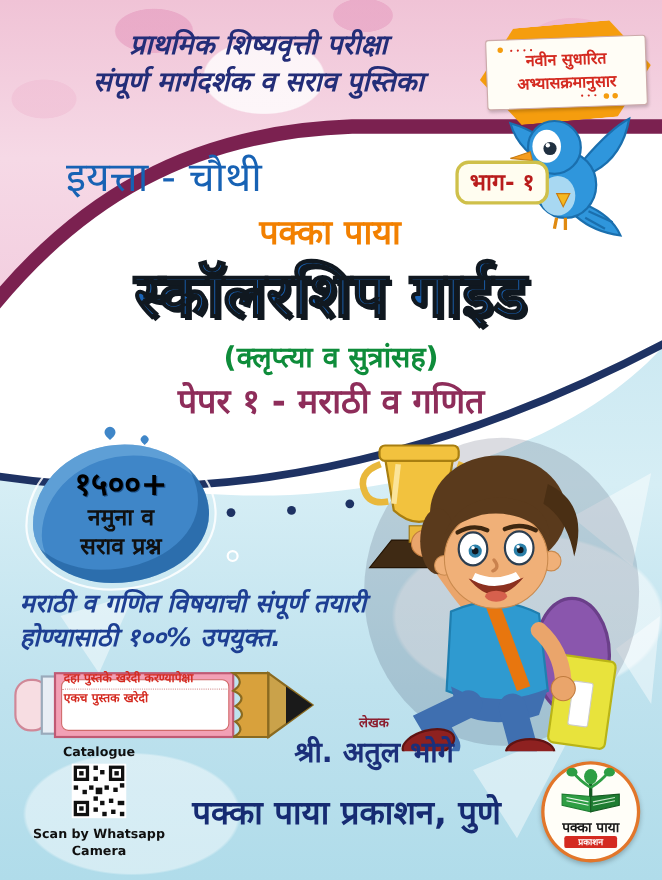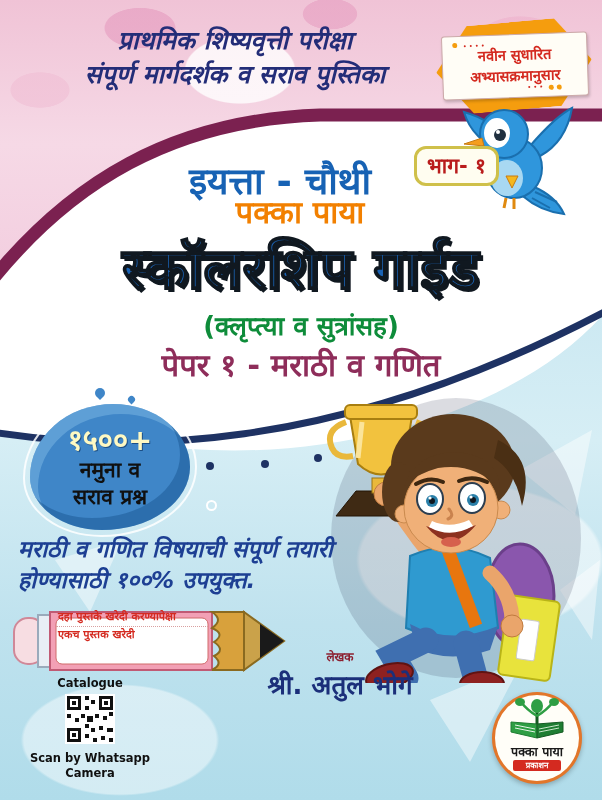--- a/index.html
+++ b/index.html
@@ -25,36 +25,36 @@
   .hex{position:absolute;inset:0;background:#f59d0e;transform:rotate(-5deg);
     clip-path:polygon(22% 0,78% 0,100% 50%,78% 100%,22% 100%,0 50%);}
   .hexbox{position:absolute;left:6px;top:12px;width:144px;height:62px;background:#fffdf6;
     border:1px solid #caa;border-radius:3px;transform:rotate(-2deg);
     display:flex;flex-direction:column;align-items:center;justify-content:center;
     color:#d42a20;font-weight:bold;font-size:14.5px;line-height:21px;box-shadow:1px 2px 3px rgba(0,0,0,.2);}
   .dotrow{position:absolute;width:5px;height:5px;border-radius:50%;background:#f59d0e;}
   .dotrow.tl{left:10px;top:6px;box-shadow:10px 1px 0 -1.5px #d42a20,16px 1px 0 -1.5px #d42a20,22px 1px 0 -1.5px #d42a20,28px 1px 0 -1.5px #d42a20;}
   .dotrow.br{right:34px;bottom:6px;box-shadow:-10px -1px 0 -1.5px #d42a20,-16px -1px 0 -1.5px #d42a20,-22px -1px 0 -1.5px #d42a20,8px 0 0 0 #f59d0e;}
   
-  .grade{left:60px;top:138px;width:440px;text-align:center;color:#1762b4;font-weight:bold;font-size:37px;line-height:48px;margin-top:20px;}
+  .grade{left:60px;top:138px;width:440px;color:#1762b4;font-weight:normal;font-size:37px;line-height:48px;}
   .partbadge{left:414px;top:146px;background:#fffdf0;border:3px solid #cfc04a;border-radius:12px;
     padding:2px 10px 4px;color:#b91c1c;font-weight:bold;font-size:21px;}
   .brand{left:60px;top:192px;width:480px;text-align:center;color:#f28000;font-weight:bold;font-size:31px;line-height:40px;}
   .maintitle{left:0;top:232px;width:602px;text-align:center;color:#1a63b5;font-weight:bold;font-size:56px;line-height:74px;
     -webkit-text-stroke:2px #101820;text-shadow:3px 3px 0 #101820;letter-spacing:1px;}
   .subtitle{left:0;top:308px;width:602px;text-align:center;color:#0e8c3a;font-weight:bold;font-size:26px;line-height:36px;}
   .paperline{left:0;top:344px;width:602px;text-align:center;color:#8e2d5a;font-weight:bold;font-size:31px;line-height:42px;}
   
   .blob{left:30px;top:404px;width:160px;height:126px;background:#3f86c8;
     border-radius:52% 48% 55% 45% / 58% 50% 50% 42%;
     box-shadow:inset -10px -12px 0 rgba(23,82,140,.45), inset 8px 10px 0 rgba(120,180,225,.55);
     display:flex;flex-direction:column;align-items:center;justify-content:center;text-align:center;}
   .blob:after{content:"";position:absolute;inset:-7px;border:2px solid rgba(255,255,255,.85);
     border-radius:52% 48% 55% 45% / 58% 50% 50% 42%;}
-  .blob .count{color:#fef9c3;font-weight:bold;font-size:29px;line-height:34px;text-shadow:1px 1px 0 #1c4f86;}
+  .blob .count{color:#000000;font-weight:bold;font-size:29px;line-height:34px;text-shadow:1px 1px 0 #1c4f86;}
   .blob .bl{color:#101010;font-weight:bold;font-size:21px;line-height:27px;}
   .droplet{background:#3f86c8;border-radius:50% 50% 50% 0;transform:rotate(-45deg);}
   .ring{border:2px solid #fff;border-radius:50%;background:transparent;}
   
   .benefit{left:18px;top:534px;width:380px;color:#1d3f93;font-weight:bold;font-style:italic;
     font-size:23px;line-height:31px;}
   
   .pencilwrap{left:12px;top:600px;width:276px;height:82px;}
   .penciltext{position:absolute;left:44px;top:9px;width:152px;color:#d42a20;font-weight:bold;
     font-size:11px;line-height:14.5px;}
@@ -278,20 +278,21 @@
           <rect x="42" y="34" width="6" height="4"></rect>
           <rect x="20" y="40" width="4" height="4"></rect>
         <rect x="28" y="44" width="4" height="4"></rect>
           <rect x="36" y="42" width="4" height="4"></rect>
           <rect x="44" y="44" width="4" height="4"></rect>
       </g>
     </svg>
     <div class="cap">Scan by Whatsapp Camera</div>
   </div>
 
+  <div class="abs pubname">पक्का पाया प्रकाशन, पुणे</div>
 
   <div class="abs logowrap">
     <div class="logocircle"></div>
     <svg class="abs" style="left:13px;top:6px;" width="64" height="50" viewBox="0 0 64 50">
       <path d="M32,26 L32,40 L6,34 L6,24 Z" fill="#2e9e44" stroke="#1e7d32"></path>
       <path d="M32,26 L32,40 L58,34 L58,24 Z" fill="#1e7d32" stroke="#145a22"></path>
       <path d="M32,12 L32,26" stroke="#145a22" stroke-width="3"></path>
       <ellipse cx="32" cy="8" rx="6" ry="7" fill="#2e9e44"></ellipse>
       <path d="M32,18 Q22,12 16,4" stroke="#2e9e44" stroke-width="2.5" fill="none"></path>
       <ellipse cx="15" cy="4" rx="5" ry="4" fill="#2e9e44"></ellipse>

